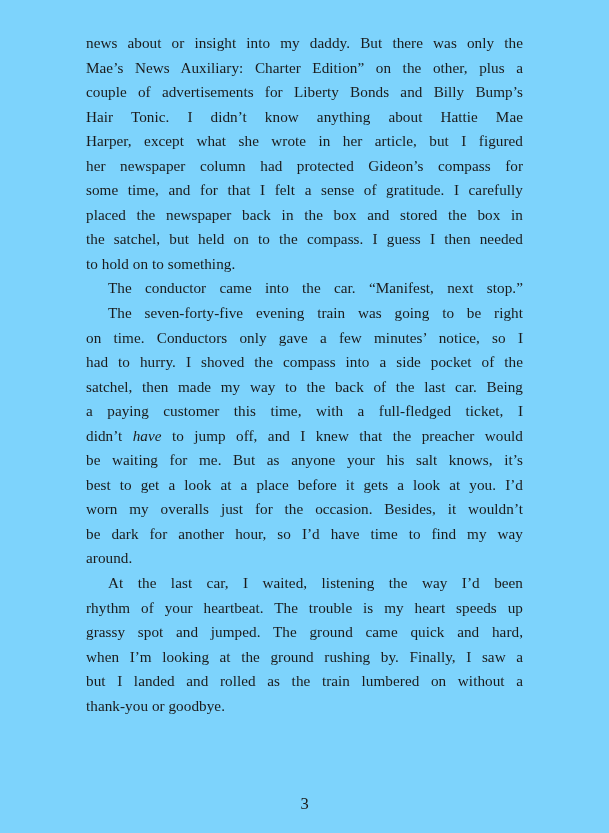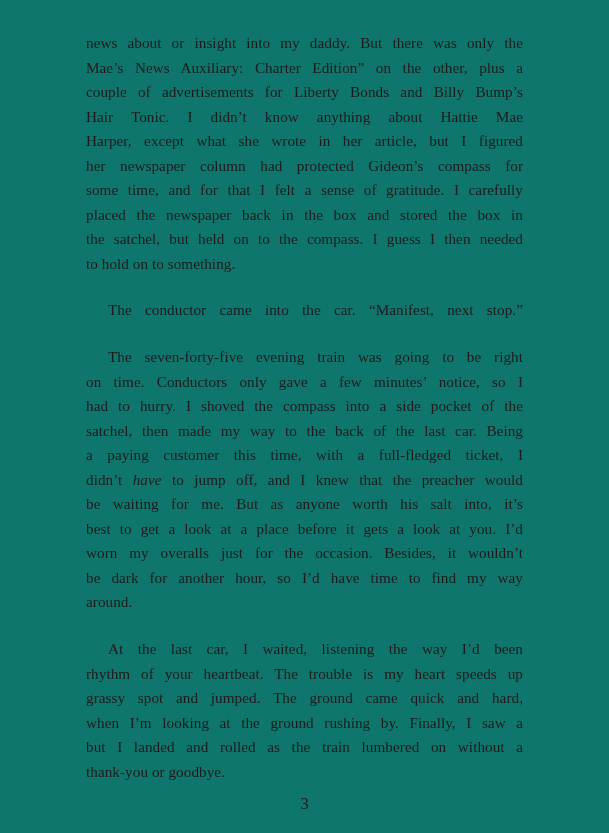--- a/index.html
+++ b/index.html
@@ -4,21 +4,21 @@
 <style>
   html, body {
     margin: 0;
     padding: 0;
     background: #ffffff;
   }
   .page {
     position: relative;
     width: 609px;
     height: 833px;
-    background: #0f766e;
+    background: #7dd3fc;
     font-family: "Liberation Serif", "DejaVu Serif", serif;
     color: #1b1b1b;
     overflow: hidden;
   }
   .text-block {
     position: absolute;
     left: 86px;
     top: 31px;
     width: 437px;
   }
@@ -35,21 +35,20 @@
     text-align-last: justify;
     letter-spacing: 0.05px;
     white-space: normal;
   }
   .line.last {
     text-align: center;
     text-align-last: left;
   }
   .line.indent {
     text-indent: 22px;
-    margin-top: 22px;
   }
   .line em {
   }
   .page-number {
     position: absolute;
     top: 794px;
     left: 0;
     width: 609px;
     text-align: center;
     font-size: 16.5px;
@@ -76,21 +75,21 @@
       <div class="paragraph">
         <div class="line indent">The conductor came into the car. “Manifest, next stop.”</div>
       </div>
       <div class="paragraph">
         <div class="line indent">The seven-forty-five evening train was going to be right</div>
         <div class="line">on time. Conductors only gave a few minutes’ notice, so I</div>
         <div class="line">had to hurry. I shoved the compass into a side pocket of the</div>
         <div class="line">satchel, then made my way to the back of the last car. Being</div>
         <div class="line">a paying customer this time, with a full-fledged ticket, I</div>
         <div class="line"><span>didn’t </span><em>have</em><span> to jump off, and I knew that the preacher would</span></div>
-        <div class="line">be waiting for me. But as anyone worth his salt into, it’s</div>
+        <div class="line">be waiting for me. But as anyone your his salt knows, it’s</div>
         <div class="line">best to get a look at a place before it gets a look at you. I’d</div>
         <div class="line">worn my overalls just for the occasion. Besides, it wouldn’t</div>
         <div class="line">be dark for another hour, so I’d have time to find my way</div>
         <div class="line last">around.</div>
       </div>
       <div class="paragraph">
         <div class="line indent">At the last car, I waited, listening the way I’d been</div>
         <div class="line">rhythm of your heartbeat. The trouble is my heart speeds up</div>
         <div class="line">grassy spot and jumped. The ground came quick and hard,</div>
         <div class="line">when I’m looking at the ground rushing by. Finally, I saw a</div>

